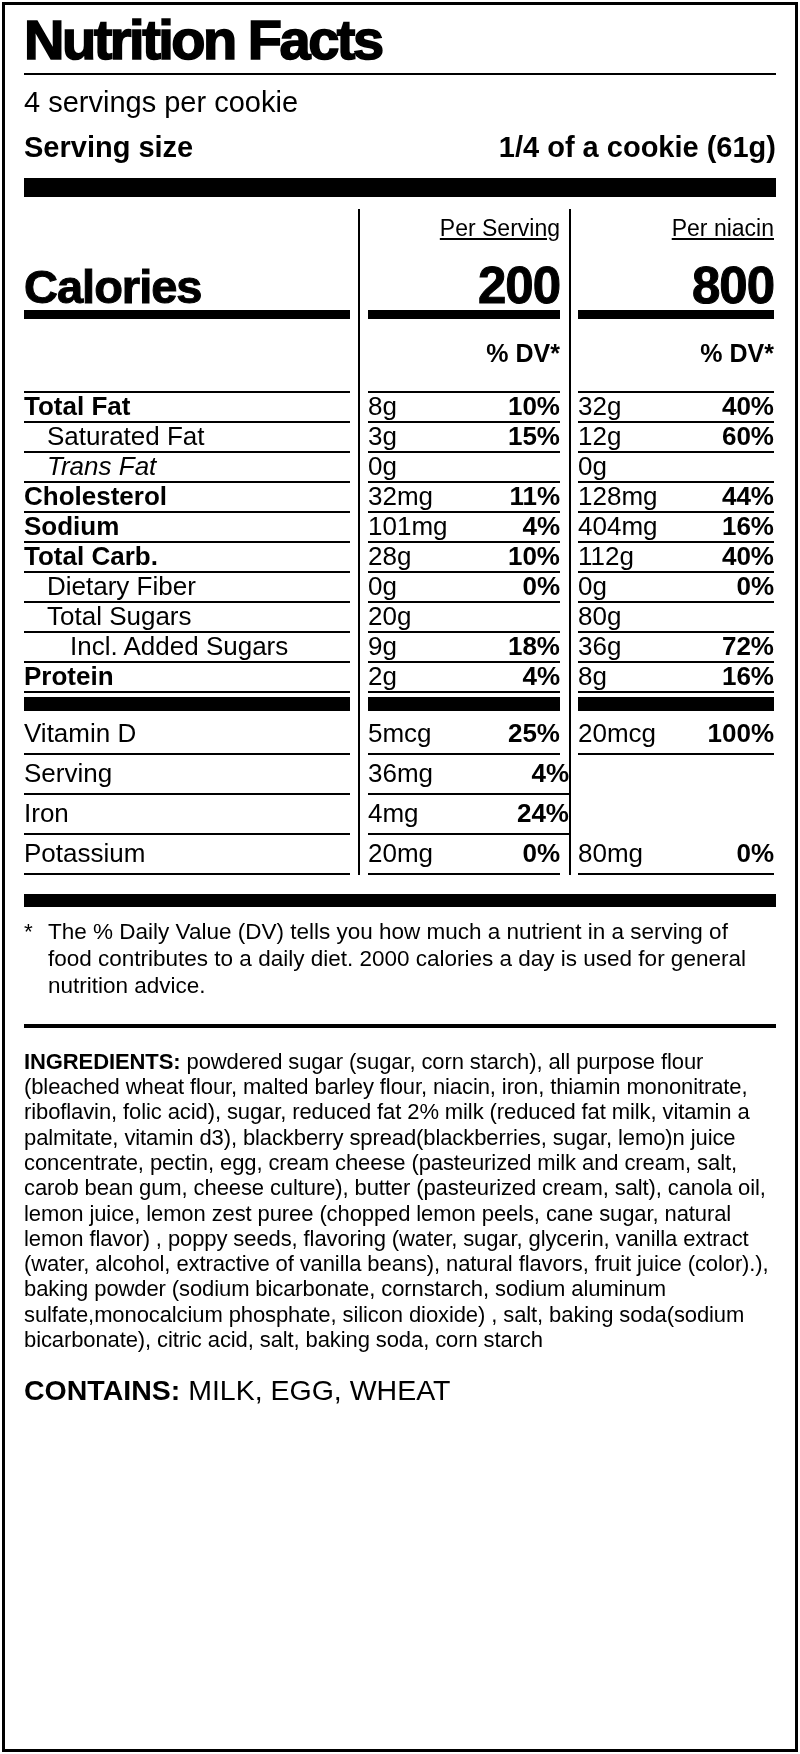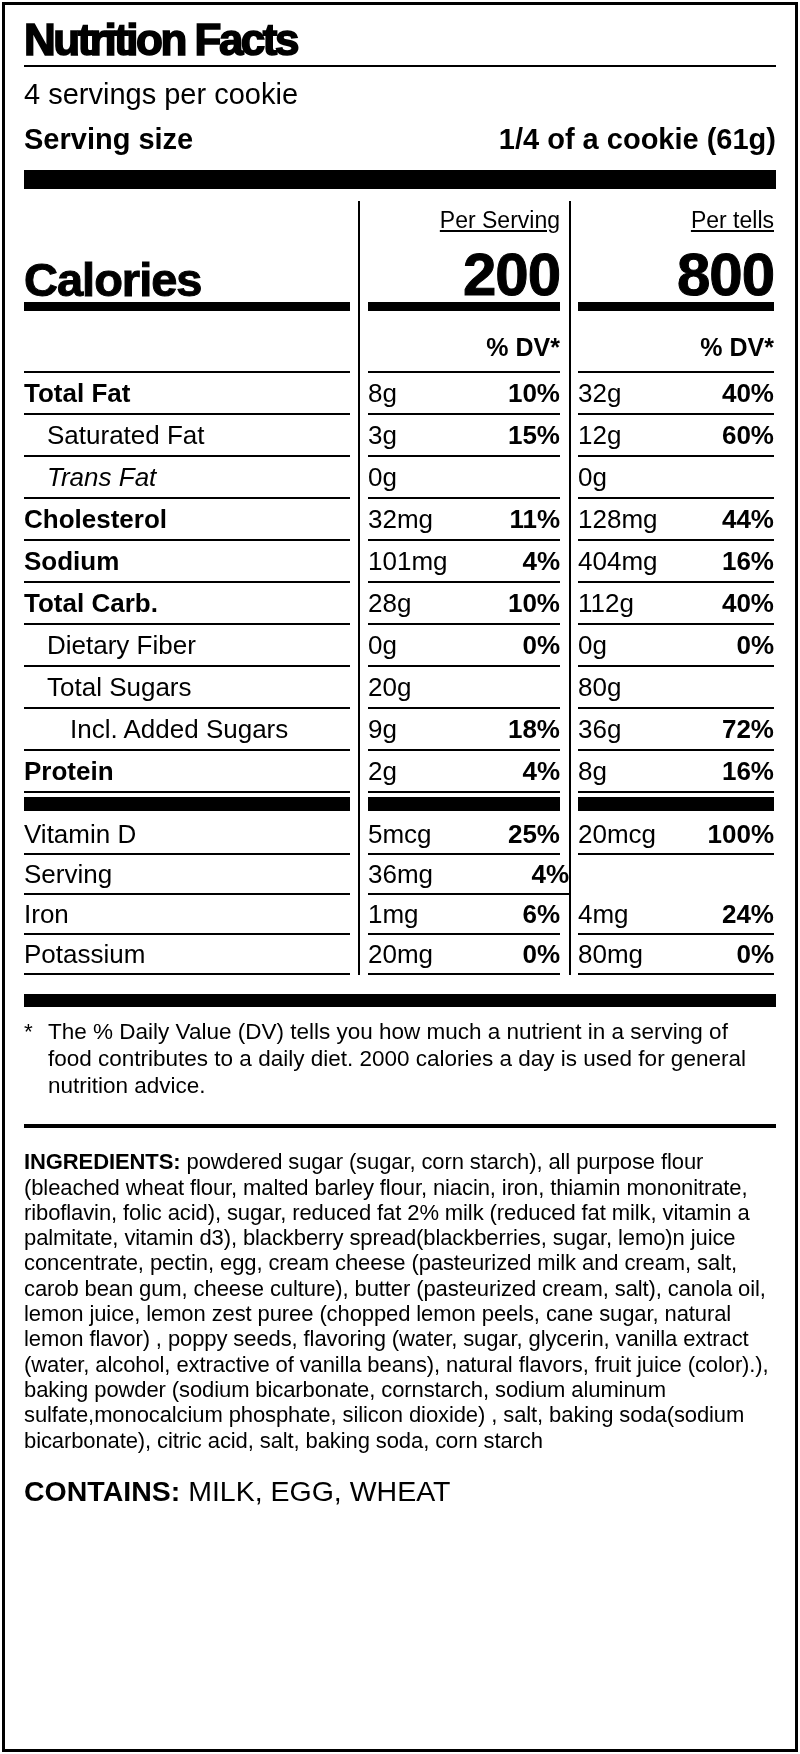--- a/index.html
+++ b/index.html
@@ -8,22 +8,22 @@
     font-family:"Liberation Sans", sans-serif; position:relative;
     -webkit-font-smoothing:antialiased;
   }
   .nf-label {
     position:absolute; top:2px; left:2px; right:2px; bottom:2px;
     border:3px solid #000; box-sizing:border-box; background:#fff;
     padding:0 19px; overflow:hidden;
   }
   
   .nf-title {
-    font-size:44px; font-weight:bold; letter-spacing:-2.5px;
-    -webkit-text-stroke:1.6px #000; margin-top:10px; line-height:1.12;
+    font-size:56px; font-weight:bold; letter-spacing:-2.5px;
+    -webkit-text-stroke:1.6px #000; margin-top:4px; line-height:1.12;
     white-space:nowrap;
   }
   .rule-thin { height:2px; background:#000; margin-top:1px; }
   .servings-line { font-size:29px; margin-top:11px; }
   .serving-size-row {
     display:flex; justify-content:space-between; align-items:baseline;
     font-size:29px; font-weight:bold; margin-top:12px;
   }
   .bar-thick { height:19px; background:#000; margin-top:14px; }
   
@@ -42,33 +42,33 @@
   .cal-row .cell {
     border-bottom:9px solid #000; height:76px;
     display:flex; align-items:flex-end;
   }
   .cal-name {
     font-size:47px; font-weight:bold; letter-spacing:-1px;
     -webkit-text-stroke:1px #000; line-height:0.95;
   }
   .cal-val-cell { justify-content:flex-end; }
   .cal-val {
-    font-size:60px; font-weight:bold; -webkit-text-stroke:1px #000;
+    font-size:51px; font-weight:bold; -webkit-text-stroke:1px #000;
     line-height:0.92; letter-spacing:-1px;
   }
   .dv-row .cell {
-    border-bottom:2px solid #000; height:62px;
+    border-bottom:2px solid #000; height:74px;
     display:flex; align-items:flex-end; justify-content:flex-end;
-    font-size:25px; font-weight:bold; padding-bottom:9px;
+    font-size:25px; font-weight:bold; padding-bottom:23px;
   }
   .nrow .cell, .mrow .cell {
     border-bottom:2px solid #000; font-size:26px;
     display:flex; align-items:center;
   }
-  .nrow .cell { height:42px; }
+  .nrow .cell { height:30px; }
   .mrow .cell { height:40px; }
   .amt-cell { justify-content:space-between; }
   .name.b { font-weight:bold; }
   .name.i { font-style:italic; }
   .name.ind1 { padding-left:23px; }
   .name.ind2 { padding-left:46px; }
   .dv { font-weight:bold; }
   .bar-row { height:22px; align-items:center; }
   .bar-row .cell { background:#000; height:14px; align-self:center; }
   
@@ -99,21 +99,21 @@
 
   <div class="bar-thick"></div>
 
   <div class="nf-table">
     <div class="vline vline1"></div>
     <div class="vline vline2"></div>
 
     <div class="row header-row">
       <div class="cell c1"></div>
       <div class="cell c2">Per Serving</div>
-      <div class="cell c3">Per tells</div>
+      <div class="cell c3">Per niacin</div>
     </div>
 
     <div class="row cal-row">
       <div class="cell c1">
           <span class="cal-name">Calories</span>
         </div>
       <div class="cell c2 cal-val-cell">
           <span class="cal-val">200</span>
         </div>
       <div class="cell c3 cal-val-cell">
@@ -260,24 +260,20 @@
         </div>
         <div class="row mrow">
           <div class="cell c1 name">Serving</div>
           <div class="cell c3 amt-cell">
             <span class="amt">36mg</span>
             <span class="dv">4%</span>
           </div>
         </div>
         <div class="row mrow">
           <div class="cell c1 name">Iron</div>
-          <div class="cell c2 amt-cell">
-            <span class="amt">1mg</span>
-            <span class="dv">6%</span>
-          </div>
           <div class="cell c3 amt-cell">
             <span class="amt">4mg</span>
             <span class="dv">24%</span>
           </div>
         </div>
         <div class="row mrow">
           <div class="cell c1 name">Potassium</div>
           <div class="cell c2 amt-cell">
             <span class="amt">20mg</span>
             <span class="dv">0%</span>

